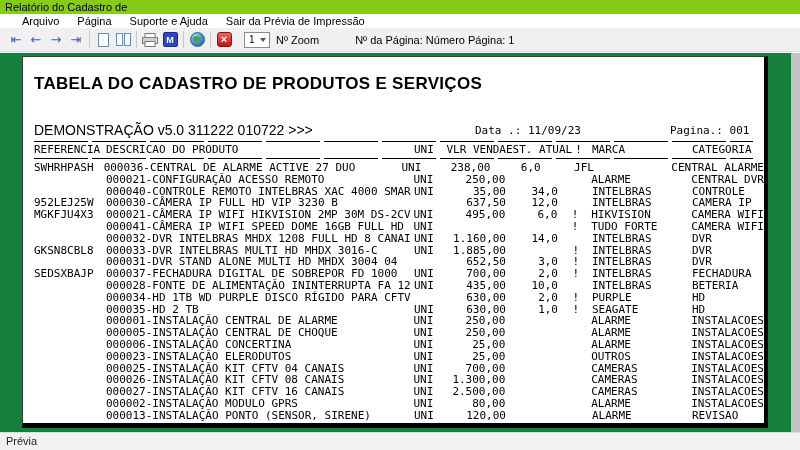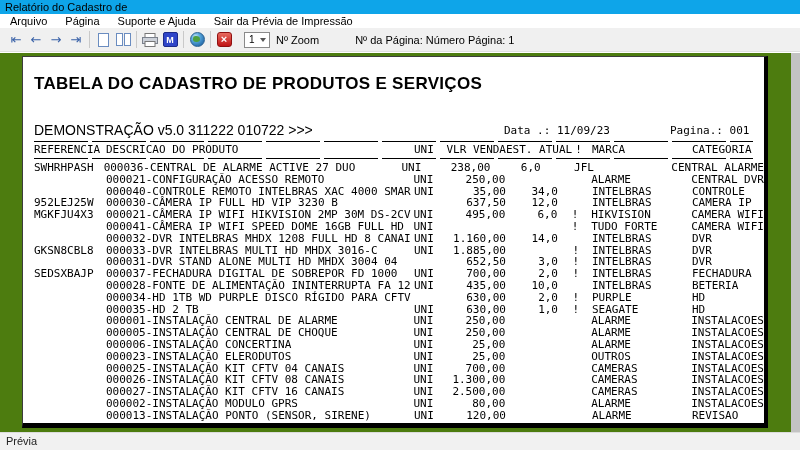--- a/index.html
+++ b/index.html
@@ -1,21 +1,21 @@
 <!DOCTYPE html>
 <html><head>
 <meta charset="utf-8">
 <style>
   * { box-sizing: border-box; margin: 0; padding: 0; }
   html,body { width: 800px; height: 450px; overflow: hidden; }
   body { font-family: "Liberation Sans", sans-serif; background: #ffffff; position: relative; color:#000; }
 
   
-  .titlebar { height: 14px; background: #0ea5e9; font-size: 11px; padding: 1px 0 0 5px; white-space: nowrap; }
-  .menubar  { height: 14px; background: #fff; display: flex; align-items: center; font-size: 11px; padding-left: 1px; }
+  .titlebar { height: 14px; background: #84cc16; font-size: 11px; padding: 1px 0 0 5px; white-space: nowrap; }
+  .menubar  { height: 14px; background: #fff; display: flex; align-items: center; font-size: 11px; padding-left: 13px; }
   .menu-item { padding: 0 9px; cursor: default; white-space: nowrap; }
 
   .toolbar { height: 24px; background: #f0f0f0; border-bottom: 1px solid #e0e0e0; display: flex; align-items: center; padding-left: 6px; }
   .tbtn { width: 20px; height: 19px; display: flex; align-items: center; justify-content: center; }
   .arrow { color: #3a62a8; font-size: 13px; line-height: 1; font-family: "DejaVu Sans", sans-serif; }
   .sep { width: 1px; height: 17px; background: #c9c9c9; margin: 0 3px; }
 
   .pg-single { width: 11px; height: 14px; background: #fff; border: 1px solid #6a8cc0; }
   .pg-double { display: flex; gap: 1px; }
   .pg-double i { display:block; width: 7px; height: 13px; background: #fff; border: 1px solid #6a8cc0; }
@@ -24,30 +24,30 @@
   .icon-globe { width: 15px; height: 15px; border-radius: 50%; background: radial-gradient(circle at 35% 30%, #cfe9f8 0%, #58a7dc 35%, #2f77b5 70%, #1d5a94 100%); border: 1px solid #2a6091; position: relative; }
   .icon-globe::after { content:""; position:absolute; left:2px; top:3px; width:7px; height:6px; background:#4da03f; border-radius: 40% 60% 50% 50%; }
   .icon-stop { width: 15px; height: 15px; background: linear-gradient(#e86a5e, #c01414); border: 1px solid #8f1010; border-radius: 3px; color: #fff; font-weight: bold; font-size: 11px; line-height: 1; display: flex; align-items: center; justify-content: center; }
 
   .zoom-select { width: 26px; height: 16px; background: #fff; border: 1px solid #8a8a8a; display: flex; align-items: center; justify-content: space-between; font-size: 10px; padding: 0 3px 0 4px; margin-left: 10px; }
   .chevron { width: 0; height: 0; border-left: 3px solid transparent; border-right: 3px solid transparent; border-top: 4px solid #555; }
   .tlabel { font-size: 11px; margin-left: 6px; white-space: nowrap; }
   .tlabel.pageinfo { margin-left: 36px; }
 
   
-  .preview { position: absolute; top: 53px; left: 0; right: 0; bottom: 18px; background: #4d7c0f; overflow: hidden; }
+  .preview { position: absolute; top: 53px; left: 0; right: 0; bottom: 18px; background: #15803d; overflow: hidden; }
   .vscroll { position: absolute; top: 0; right: 0; bottom: 0; width: 9px; background: #c3c3c3; }
   .page { position: absolute; left: 22px; top: 3px; width: 746px; height: 372px; background: #fff;
           border: 1px solid #3c3c3c; border-right: 4px solid #000; border-bottom: 5px solid #000; overflow: hidden; }
 
   .rtitle { margin: 17px 0 0 11px; font-size: 17px; font-weight: bold; letter-spacing: .3px; white-space: nowrap; }
   .subline { position: relative; margin: 27px 11px 0 11px; height: 17px; }
   .subtitle { font-size: 14px; white-space: nowrap; }
   .rdate, .rpage { position: absolute; bottom: 1px; font-family: "DejaVu Sans Mono", monospace; font-size: 11px; white-space: pre; }
-  .rdate { left: 470px; }
+  .rdate { left: 441px; }
   .rpage { left: 636px; }
 
   .hline { height: 1px; margin: 3px 11px 0 11px; background: repeating-linear-gradient(90deg, #000 0 54px, transparent 54px 58px); }
   .hline.l2 { margin-top: 2px; }
 
   .thead, .trow { display: flex; font-family: "DejaVu Sans Mono", monospace; font-size: 11px; line-height: 11.8px; height: 11.8px; white-space: pre; padding-left: 11px; }
   .thead { margin-top: 2px; height: 12px; }
   .tbody { margin-top: 3px; }
 
   .c-ref   { width: 72px;  overflow: visible; }

